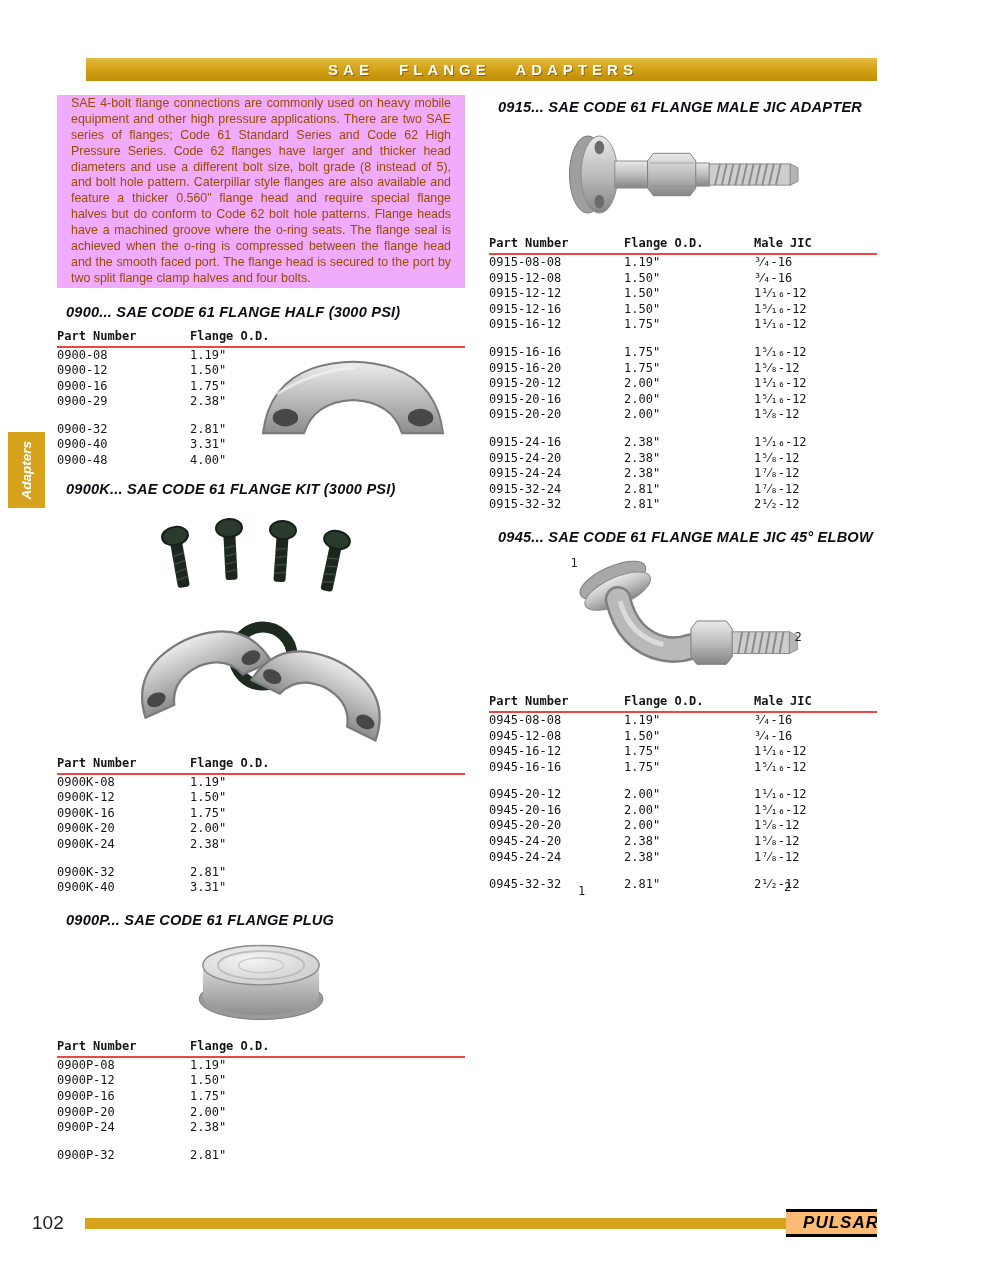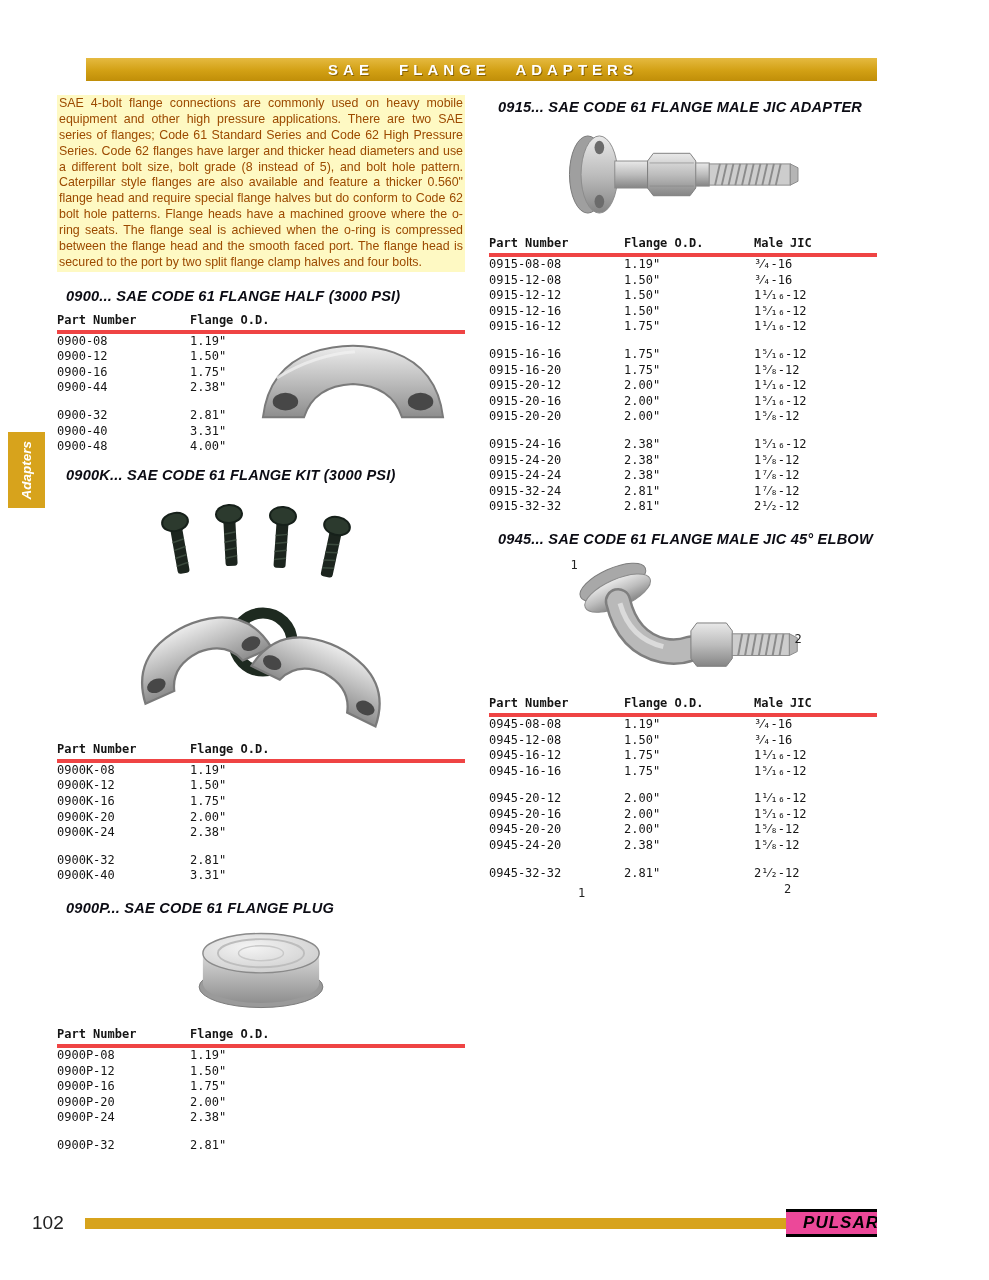--- a/index.html
+++ b/index.html
@@ -28,41 +28,41 @@
     writing-mode:vertical-rl; transform:rotate(180deg);
     color:#ffffff; font-style:italic; font-weight:bold; font-size:13.5px;
   }
 
   
   .col { position:absolute; }
   .col.left  { left:57px;  top:95px; width:408px; }
   .col.right { left:489px; top:90px; width:401px; }
 
   .intro {
-    margin:0; background:#fef9c3; color:#9c4a00;
-    font-size:12.4px; line-height:1.28; text-align:justify; padding:1px 2px;
+    margin:0; background:#f0abfc; color:#9c4a00;
+    font-size:12.4px; line-height:1.28; text-align:justify; padding:1px 14px;
   }
 
   .sec-title {
     font-style:italic; font-weight:bold; font-size:14.6px; color:#0c0c14;
     margin:9px; letter-spacing:0.2px;
   }
   .mt-lg { margin-top:16px; }
   .mt-md { margin-top:12px; }
 
   
   .tbl { margin-top:6px; position:relative; }
   .cat-table {
     border-collapse:collapse; width:100%; table-layout:fixed;
     font-family:"DejaVu Sans Mono","DejaVu Sans",monospace;
     font-size:12px; color:#151515;
   }
   .cat-table th {
     text-align:left; font-weight:bold; padding:0 0 3px 0;
-    border-bottom:4px solid #ef4444;
+    border-bottom:2px solid #ef4444;
   }
   .cat-table td { padding:0; line-height:15.6px; white-space:nowrap; }
   .cat-table tbody tr:first-child td { }
   .cat-table tr.spacer td { height:12px; line-height:12px; }
   .tbl-2col th:nth-child(1), .tbl-2col td:nth-child(1) { width:133px; }
   .tbl-3col th:nth-child(1), .tbl-3col td:nth-child(1) { width:135px; }
   .tbl-3col th:nth-child(2), .tbl-3col td:nth-child(2) { width:130px; }
 
   
   .sec-0900 { position:relative; }
@@ -76,21 +76,21 @@
   .stray-callout {
     position:absolute; font-family:"DejaVu Sans Mono","DejaVu Sans",monospace;
     font-size:12px; color:#222;
   }
 
   
   .page-num { position:absolute; left:32px; top:1212px; font-size:19px; color:#222; }
   .gold-bar { position:absolute; left:85px; top:1218px; width:904px; height:11px; background:#d7a31c; }
   .logo {
     position:absolute; left:786px; top:1209px; width:110px; height:22px;
-    background:#ec4899; border-top:3px solid #000; border-bottom:3px solid #000;
+    background:#fdba74; border-top:3px solid #000; border-bottom:3px solid #000;
     display:flex; align-items:center; justify-content:center;
   }
   .logo span {
     font-style:italic; font-weight:900; font-size:17px; letter-spacing:1px; color:#000;
   }
 </style>
 </head>
 <body>
 
 <div class="page">
@@ -124,21 +124,21 @@
               </tr>
               <tr>
                 <td>0900-12</td>
                 <td>1.50"</td>
               </tr>
               <tr>
                 <td>0900-16</td>
                 <td>1.75"</td>
               </tr>
               <tr>
-                <td>0900-44</td>
+                <td>0900-29</td>
                 <td>2.38"</td>
               </tr>
               <tr class="spacer">
                 <td colspan="2"></td>
               </tr>
               <tr>
                 <td>0900-32</td>
                 <td>2.81"</td>
               </tr>
               <tr>
@@ -522,20 +522,25 @@
             <tr>
               <td>0945-20-20</td>
               <td>2.00"</td>
               <td>1⁵⁄₈-12</td>
             </tr>
             <tr>
               <td>0945-24-20</td>
               <td>2.38"</td>
               <td>1⁵⁄₈-12</td>
             </tr>
+            <tr>
+              <td>0945-24-24</td>
+              <td>2.38"</td>
+              <td>1⁷⁄₈-12</td>
+            </tr>
             <tr class="spacer">
               <td colspan="3"></td>
             </tr>
             <tr>
               <td>0945-32-32</td>
               <td>2.81"</td>
               <td>2¹⁄₂-12</td>
             </tr>
           </tbody>
         </table>

